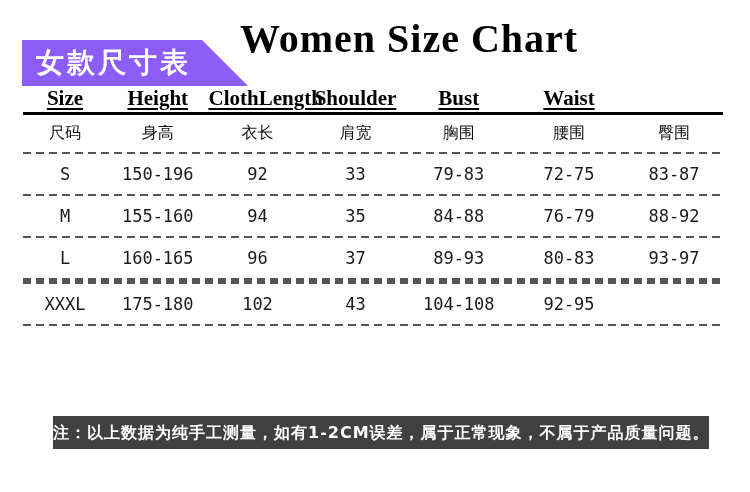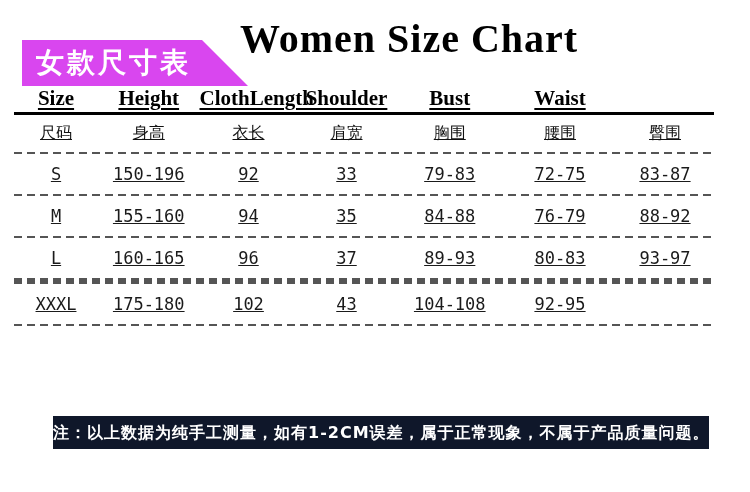--- a/index.html
+++ b/index.html
@@ -23,40 +23,40 @@
     letter-spacing:1px;
     color:#000;
     white-space:nowrap;
     margin-top:13px;
   }
 
   .banner {
     position:absolute;
     left:22px; top:40px;
     width:226px; height:46px;
-    background:#d946ef;
+    background:#8b5cf6;
     clip-path:polygon(0 0, 180px 0, 226px 46px, 0 46px);
   }
   .banner-label {
     color:#ffffff;
     font-weight:bold;
     font-size:28px;
     line-height:46px;
     padding-left:14px;
     letter-spacing:3px;
     white-space:nowrap;
   }
 
   .size-table {
     position:absolute;
-    left:14px; top:86px;
+    left:23px; top:86px;
     width:700px;
   }
   .row { display:flex; align-items:center; }
-  .cell { text-align:center; white-space:nowrap;text-decoration:underline; }
+  .cell { text-align:center; white-space:nowrap; }
   .c1{width:12%} .c2{width:14.5%} .c3{width:14%} .c4{width:14%}
   .c5{width:15.5%} .c6{width:16%} .c7{width:14%}
 
   .head-en {
     font-family:"Liberation Serif", serif;
     font-weight:bold;
     font-size:21px;
     color:#000;
     border-bottom:3px solid #000;
     padding-bottom:1px;
@@ -82,21 +82,21 @@
 
   .dash {
     height:2px;
     background:repeating-linear-gradient(to right, #555 0 8px, transparent 8px 13px);
   }
 
   .note-box {
     position:absolute;
     left:53px; top:416px;
     width:656px; height:33px;
-    background:#0f172a;
+    background:#404040;
     color:#ffffff;
     font-weight:bold;
     font-size:16px;
     line-height:33px;
     text-align:center;
     letter-spacing:1px;
     white-space:nowrap;
   }
 </style>
 </head>

